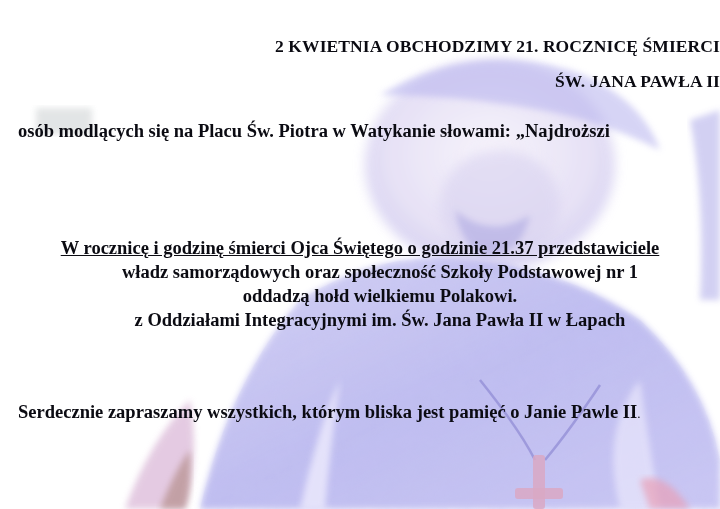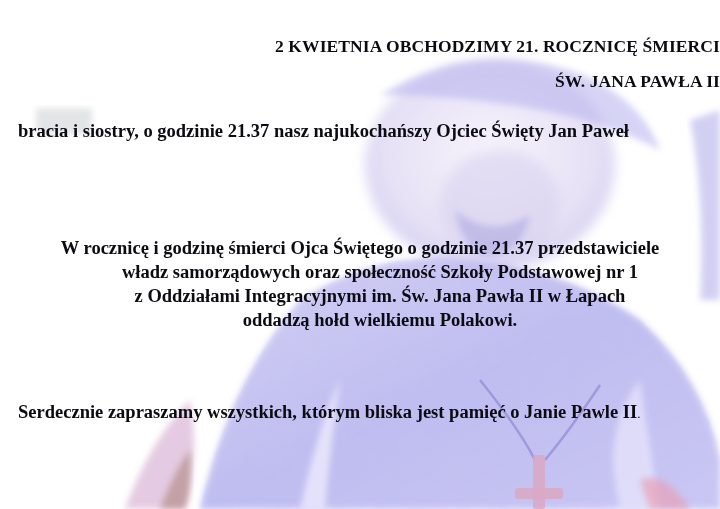--- a/index.html
+++ b/index.html
@@ -57,21 +57,21 @@
     .para2 {
       position: absolute;
       left: 0;
       top: 236px;
       width: 720px;
       text-align: center;
       font-size: 18.5px;
       line-height: 24px;
     }
     .para2 .line { display: block; white-space: nowrap; padding-left: 40px; }
-    .para2 .line-0 { padding-left: 0; }
+    .para2 .line-0 { padding-left: 0; text-decoration: underline; }
 
     .closing {
       position: absolute;
       left: 18px;
       top: 402px;
       width: 710px;
       font-size: 18.5px;
       white-space: nowrap;
     }
     .closing .dot {
@@ -138,27 +138,27 @@
       <rect x="533" y="455" width="12" height="54" rx="3" fill="#d9a8c4" opacity="0.85"></rect>
       <rect x="515" y="488" width="48" height="11" rx="3" fill="#d9a8c4" opacity="0.85"></rect>
     </svg>
   </div>
 
   <div class="content">
     <div class="title-line title-1">2 KWIETNIA OBCHODZIMY 21. ROCZNICĘ ŚMIERCI</div>
     <div class="title-line title-2">ŚW. JANA PAWŁA II</div>
 
     <div class="para1">
-      <span class="line">bracia i siostry, o godzinie 21.37 nasz najukochańszy Ojciec Święty Jan Paweł</span>
+      <span class="line">osób modlących się na Placu Św. Piotra w Watykanie słowami: „Najdroższi</span>
     </div>
 
     <div class="para2">
       <span class="line line-0">W rocznicę i godzinę śmierci Ojca Świętego o godzinie 21.37 przedstawiciele</span>
       <span class="line">władz samorządowych oraz społeczność Szkoły Podstawowej nr 1</span>
+      <span class="line">oddadzą hołd wielkiemu Polakowi.</span>
       <span class="line">z Oddziałami Integracyjnymi im. Św. Jana Pawła II w Łapach</span>
-      <span class="line">oddadzą hołd wielkiemu Polakowi.</span>
     </div>
 
     <div class="closing">
       <span>Serdecznie zapraszamy wszystkich, którym bliska jest pamięć o Janie Pawle II</span><span class="dot">.</span>
     </div>
   </div>
 </div>
 
 </body></html>

